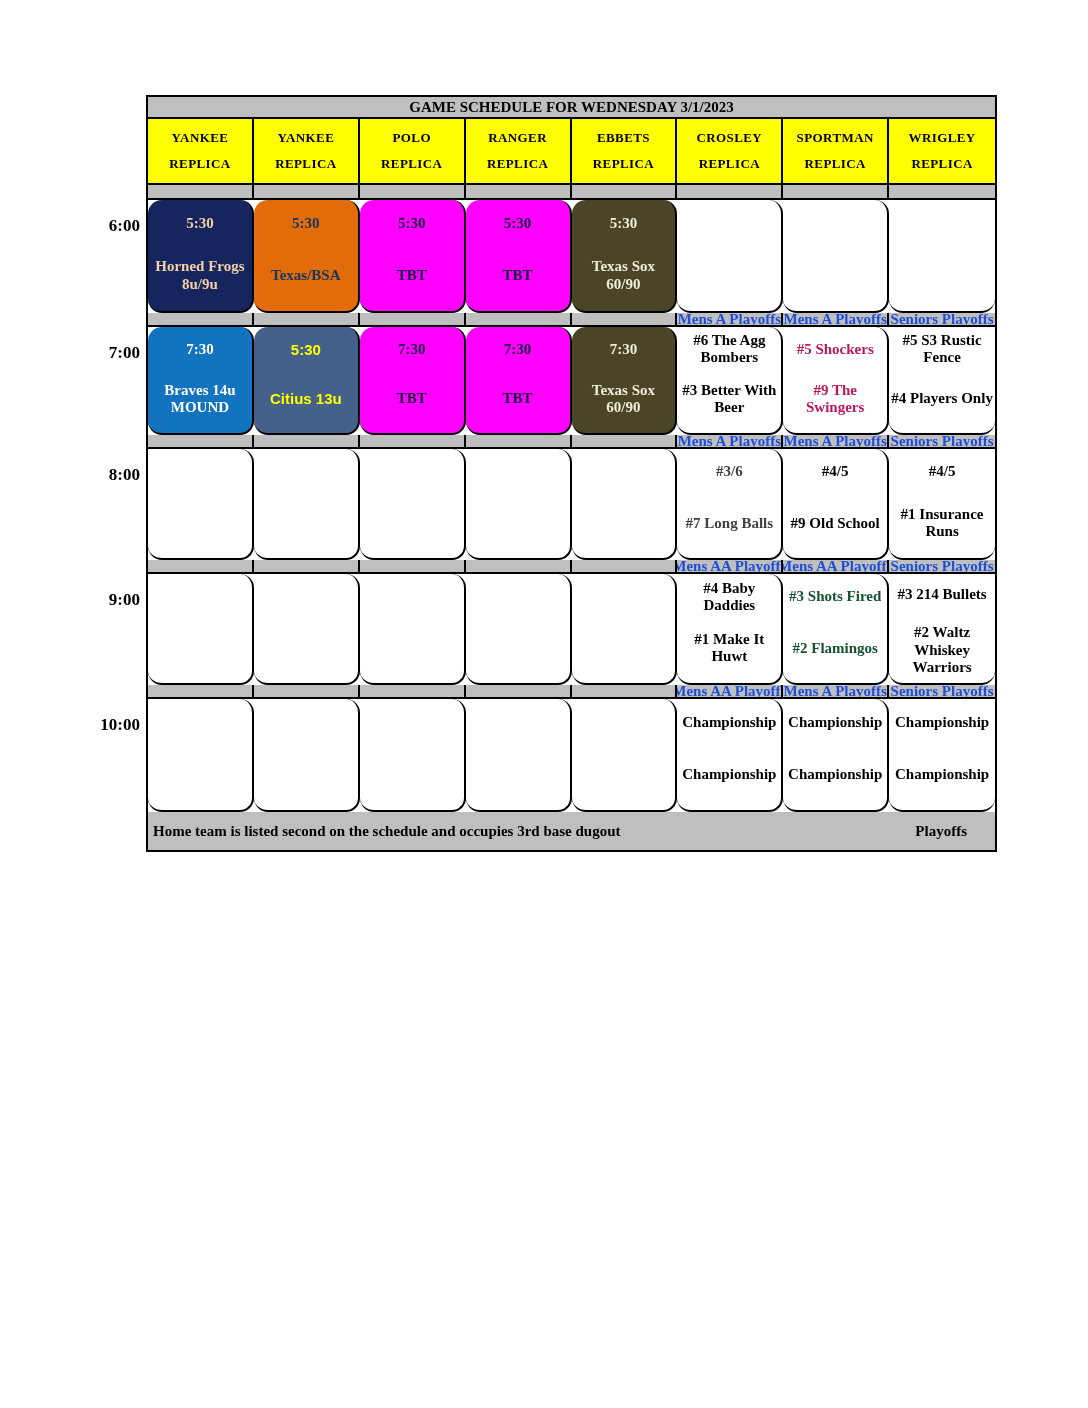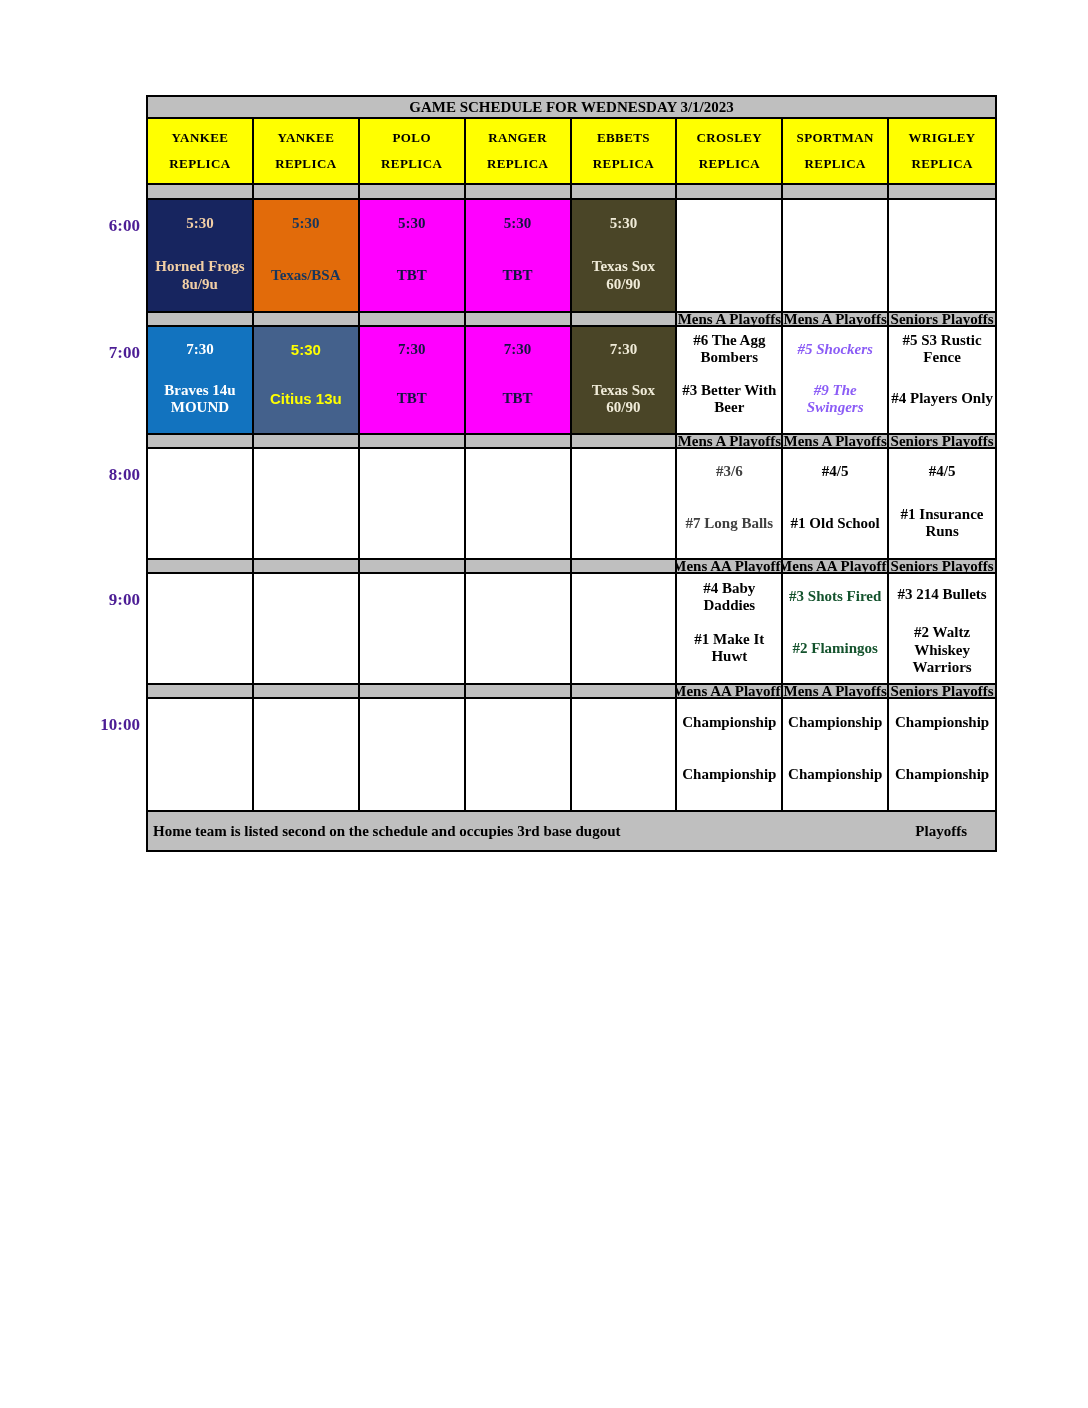--- a/index.html
+++ b/index.html
@@ -29,45 +29,45 @@
   .fcell{
     background:#FFFF00;border-right:2px solid #000;border-bottom:2px solid #000;
     display:flex;flex-direction:column;justify-content:space-evenly;align-items:center;
     font-weight:bold;font-size:13px;letter-spacing:0.4px;color:#000;text-align:center;
   }
   .sep{
     background:#BFBFBF;border-right:2px solid #000;border-bottom:2px solid #000;
     display:flex;align-items:center;justify-content:center;overflow:hidden;
   }
   .sep span{
-    white-space:nowrap;font-weight:bold;font-size:15px;color:#000000;
+    white-space:nowrap;font-weight:bold;font-size:15px;color:#1d4ed8;
     text-decoration:underline;
   }
   .gcell{
     border-right:2px solid #000;border-bottom:2px solid #000;
     display:flex;flex-direction:column;overflow:hidden;
-    font-weight:bold;text-align:center;
+    font-weight:bold;text-align:center;border-radius:14px;
   }
   .gcell.sans{font-family:"Liberation Sans", sans-serif;}
   .gcell .top{
     height:42%;display:flex;align-items:center;justify-content:center;
     font-size:15px;line-height:1.15;padding:0 2px;
   }
   .gcell .bot{
     flex:1;display:flex;align-items:center;justify-content:center;
     font-size:15px;line-height:1.18;padding:0 2px 6px 2px;overflow-wrap:anywhere;
   }
   .footer-bar{
     height:38px;background:#BFBFBF;
     display:flex;align-items:center;justify-content:space-between;
     font-weight:bold;font-size:15px;color:#000;padding:0 28px 0 5px;
   }
   .tlabel{
     position:absolute;width:54px;left:86px;text-align:right;
-    font-weight:bold;font-size:17px;color:#4c1d95;
+    font-weight:bold;font-size:17px;color:#000000;
   }
 </style>
 </head>
 <body>
 
 <div class="page">
 
   <div id="times">
       <div class="tlabel" style="top: 216px;">6:00</div>
       <div class="tlabel" style="top: 343px;">7:00</div>
@@ -264,21 +264,21 @@
           </div>
         </div>
         <div class="gcell" style="background: rgb(255, 255, 255); color: rgb(0, 0, 0);">
           <div class="top">
             <span>#6 The Agg Bombers</span>
           </div>
           <div class="bot">
             <span>#3 Better With Beer</span>
           </div>
         </div>
-        <div class="gcell" style="background: rgb(255, 255, 255); color: #8b5cf6; font-style: italic;">
+        <div class="gcell" style="background: rgb(255, 255, 255); color: #be185d;">
           <div class="top">
             <span>#5 Shockers</span>
           </div>
           <div class="bot">
             <span>#9 The Swingers</span>
           </div>
         </div>
         <div class="gcell" style="background: rgb(255, 255, 255); color: rgb(0, 0, 0);">
           <div class="top">
             <span>#5 S3 Rustic Fence</span>
@@ -357,21 +357,21 @@
           </div>
           <div class="bot">
             <span>#7 Long Balls</span>
           </div>
         </div>
         <div class="gcell" style="background: rgb(255, 255, 255); color: rgb(0, 0, 0);">
           <div class="top">
             <span>#4/5</span>
           </div>
           <div class="bot">
-            <span>#1 Old School</span>
+            <span>#9 Old School</span>
           </div>
         </div>
         <div class="gcell" style="background: rgb(255, 255, 255); color: rgb(0, 0, 0);">
           <div class="top">
             <span>#4/5</span>
           </div>
           <div class="bot">
             <span>#1 Insurance Runs</span>
           </div>
         </div>

